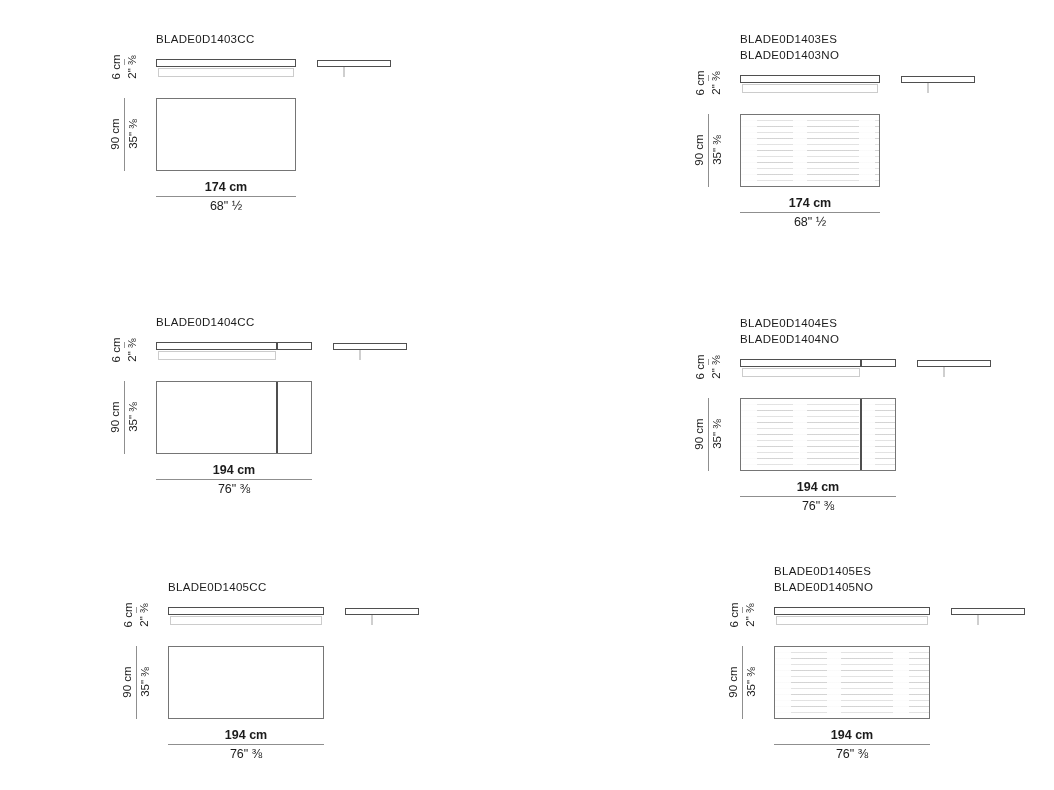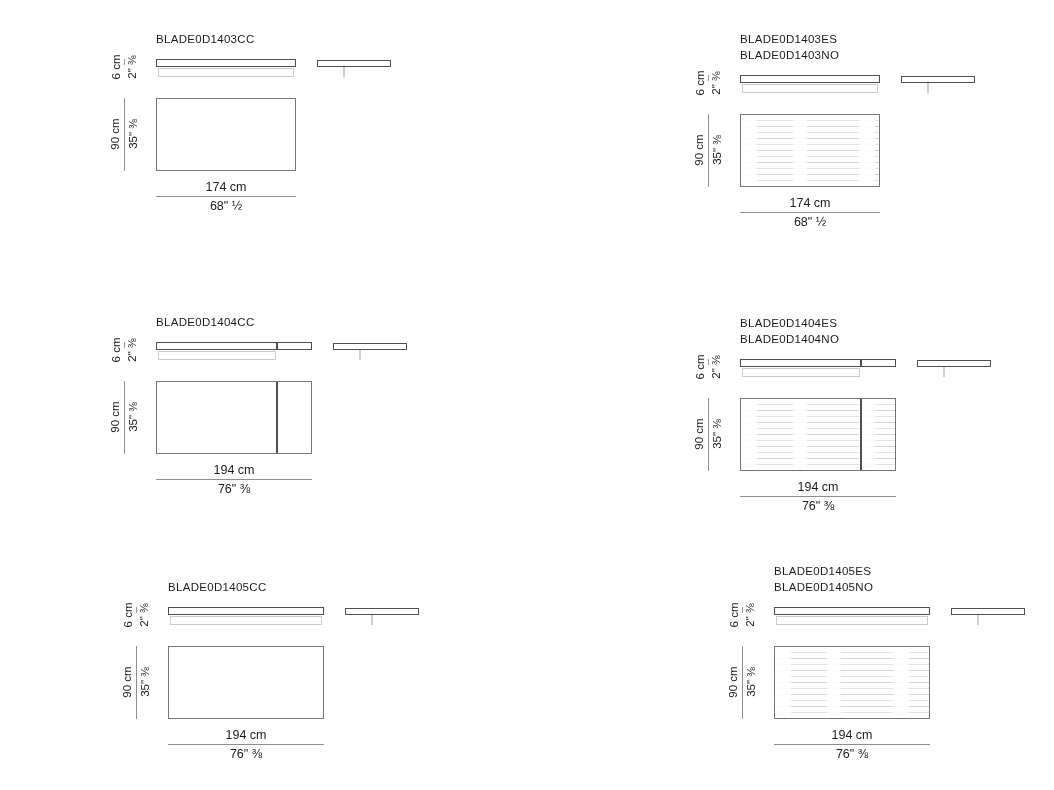--- a/index.html
+++ b/index.html
@@ -55,21 +55,21 @@
 
   
   .dim-depth{position:absolute;left:0;top:84px;width:60px;height:73px;}
   .dim-depth .dline{position:absolute;left:34px;top:0;width:1px;height:73px;background:#8f8f8f;}
   .dim-depth .cm{left:25px;top:36px;}
   .dim-depth .in{left:43px;top:36px;}
 
   
   .dim-width{position:absolute;left:66px;top:166px;}
   .w174 .dim-width{width:140px} .w194 .dim-width{width:156px}
-  .dim-width .wcm{position:absolute;top:0;left:0;width:100%;text-align:center;font-size:12.5px;}
+  .dim-width .wcm{position:absolute;top:0;left:0;width:100%;text-align:center;font-size:12.5px;font-weight:bold;}
   .dim-width .wline{position:absolute;top:16px;left:0;right:0;height:1px;background:#8f8f8f;}
   .dim-width .win{position:absolute;top:19px;left:0;width:100%;text-align:center;font-size:12.5px;}
 </style>
 </head>
 <body>
 
 <div id="page">
 
   <div id="p0" class="panel w174">
     <div class="titles">

